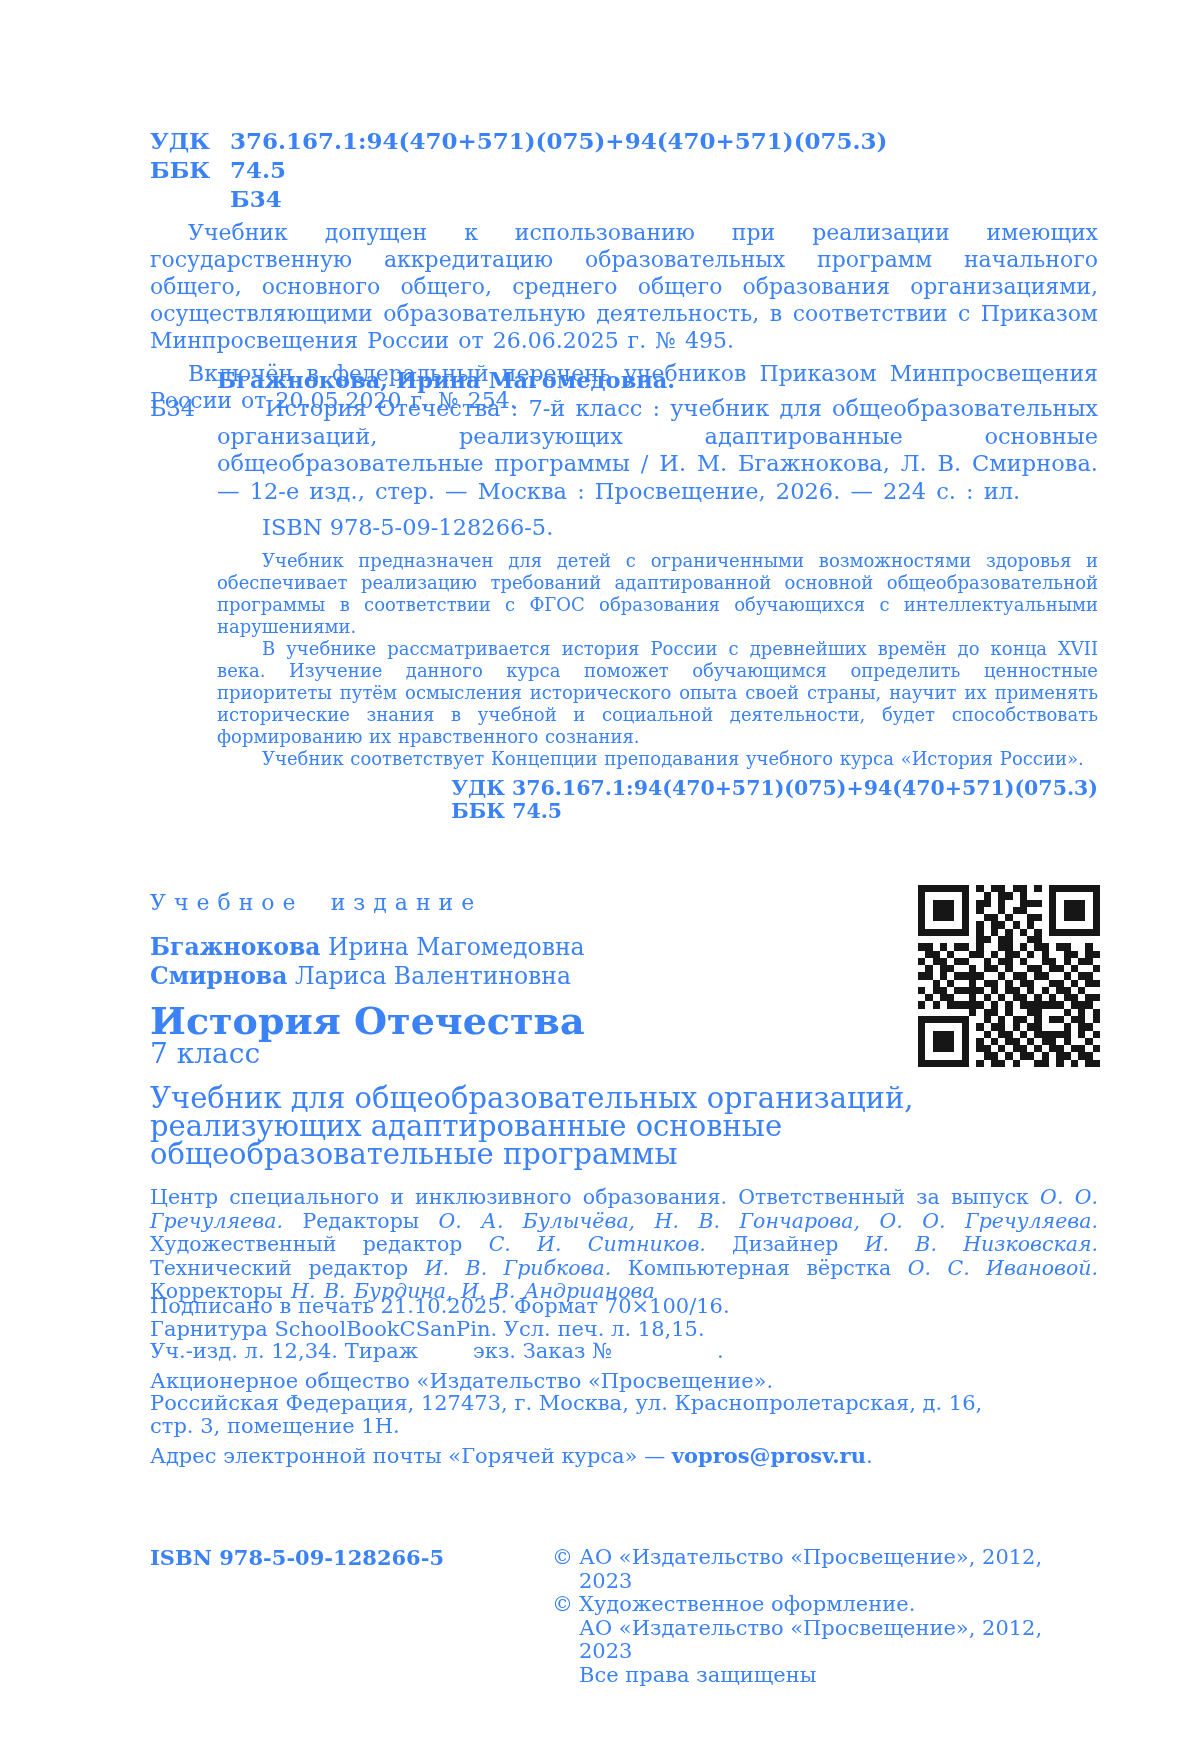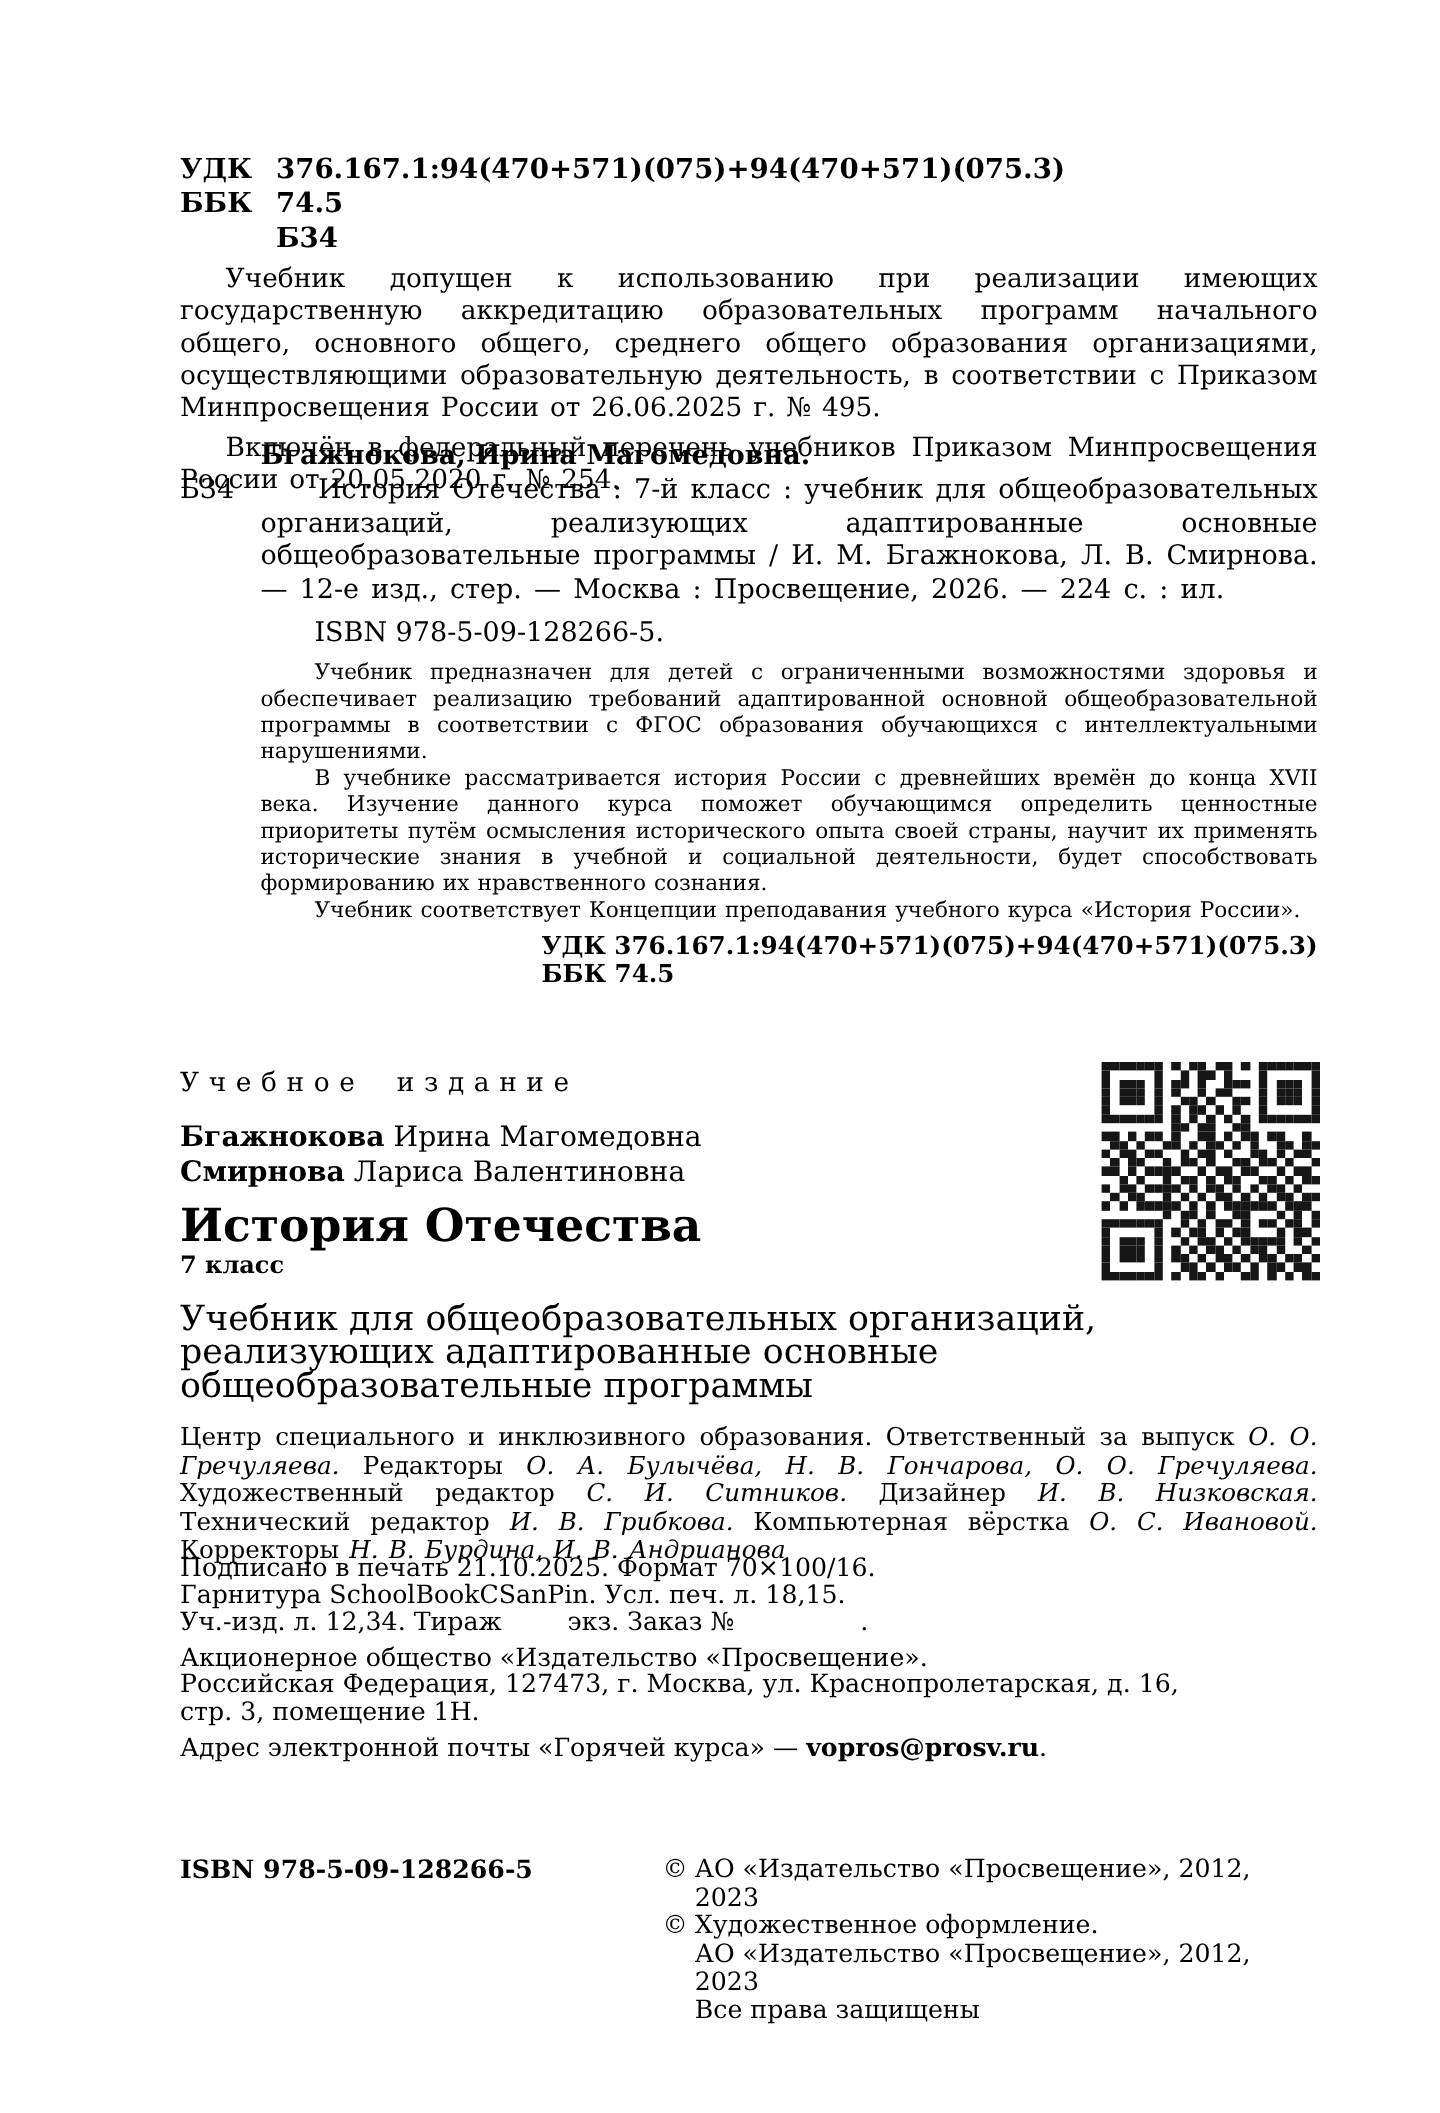--- a/index.html
+++ b/index.html
@@ -1,18 +1,18 @@
 <!DOCTYPE html>
 <html><head>
 <meta charset="utf-8">
 <style>
   html,body { margin:0; padding:0; background:#ffffff; }
   .page {
     position:relative; width:1200px; height:1761px; background:#ffffff;
-    color:#000000; font-family:"DejaVu Serif", "Liberation Serif", serif;
+    color:#3b82f6; font-family:"DejaVu Serif", "Liberation Serif", serif;
     overflow:hidden;
   }
   .abs { position:absolute; left:150px; width:948px; }
 
   
   .udk-row { display:flex; font-weight:bold; font-size:23px; line-height:29px; }
   .udk-lbl { width:80px; flex:0 0 80px; }
   .b34-sign { margin-left:80px; font-weight:bold; font-size:23px; line-height:29px; }
 
   
@@ -36,21 +36,21 @@
     text-align:justify; text-indent:45px; word-spacing:1px;
   }
 
   .udk-footer { margin-top:7px; display:flex; flex-direction:column; align-items:flex-end; }
   .udk-footer-inner { font-weight:bold; font-size:20.5px; line-height:23px; text-align:left; }
 
   
   .edition-type { margin:8px 0 0 0; font-size:22px; line-height:26px; letter-spacing:8px; word-spacing:12px; }
   .authors { margin-top:17px; font-size:23.5px; line-height:29px; }
   .book-title { margin-top:13px; font-size:38px; font-weight:bold; line-height:34px; }
-  .grade { font-size:20px; line-height:32px; font-weight:bold; }
+  .grade { font-size:28px; line-height:32px; font-weight:normal; }
   .subtitle { margin-top:14px; font-size:29px; line-height:28px; }
 
   .credits {
     margin:21px 0 0 0; font-size:20.5px; line-height:23.5px;
     text-align:justify; word-spacing:2px;
   }
 
   .print-block { margin-top:5px; font-size:21px; line-height:22.5px; }
   .gap-sm { display:inline-block; width:55px; }
   .gap-lg { display:inline-block; width:105px; }

